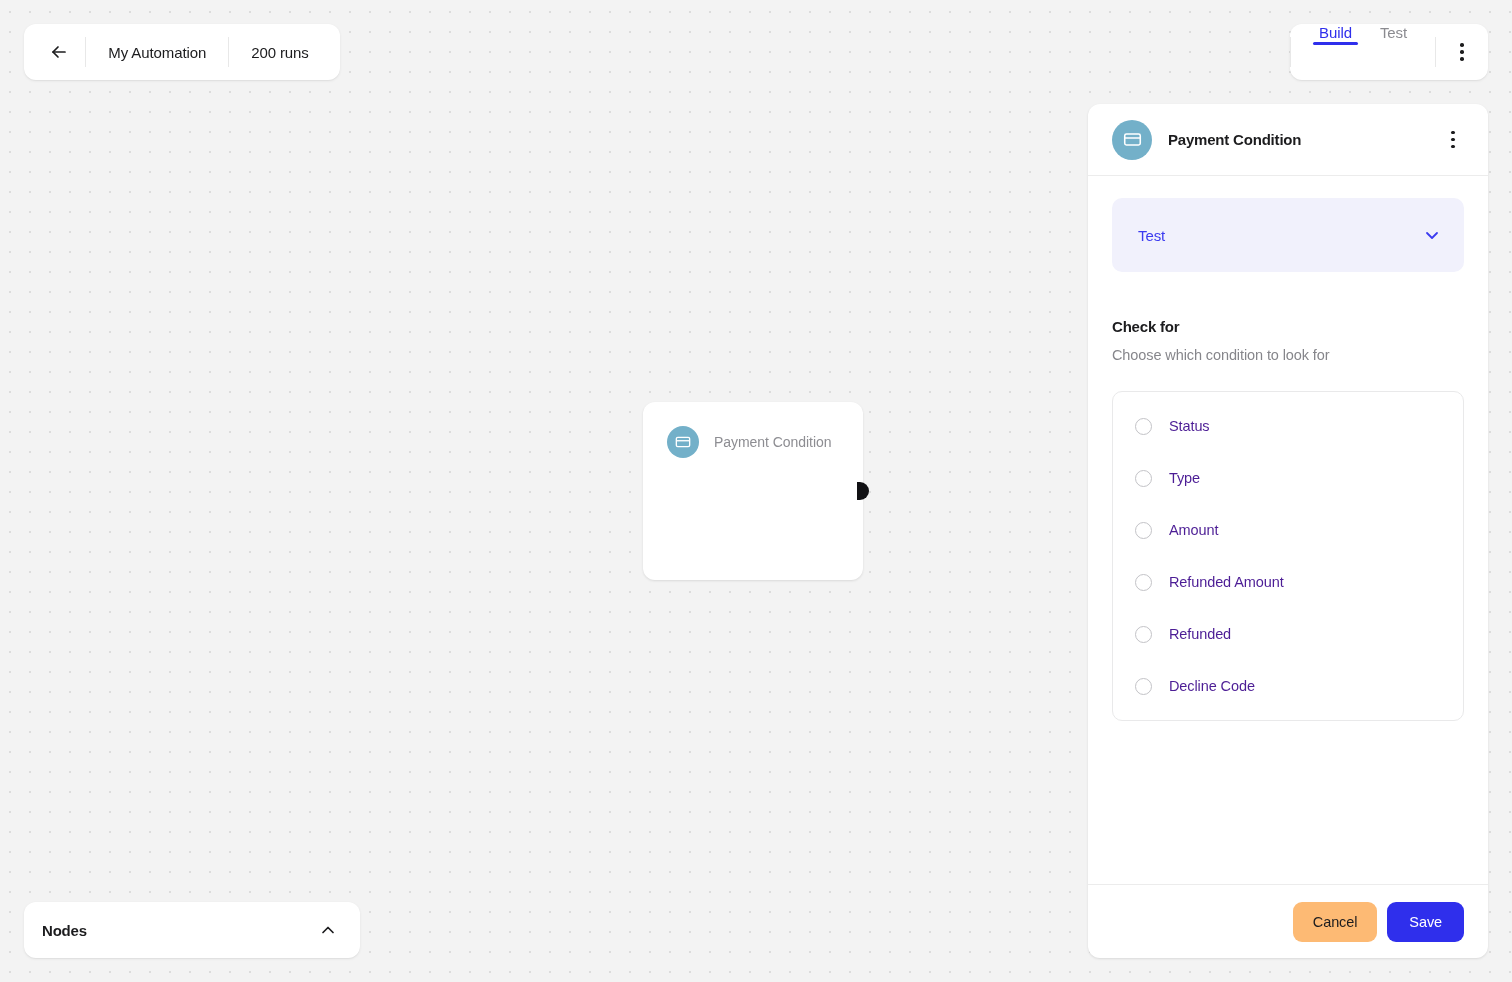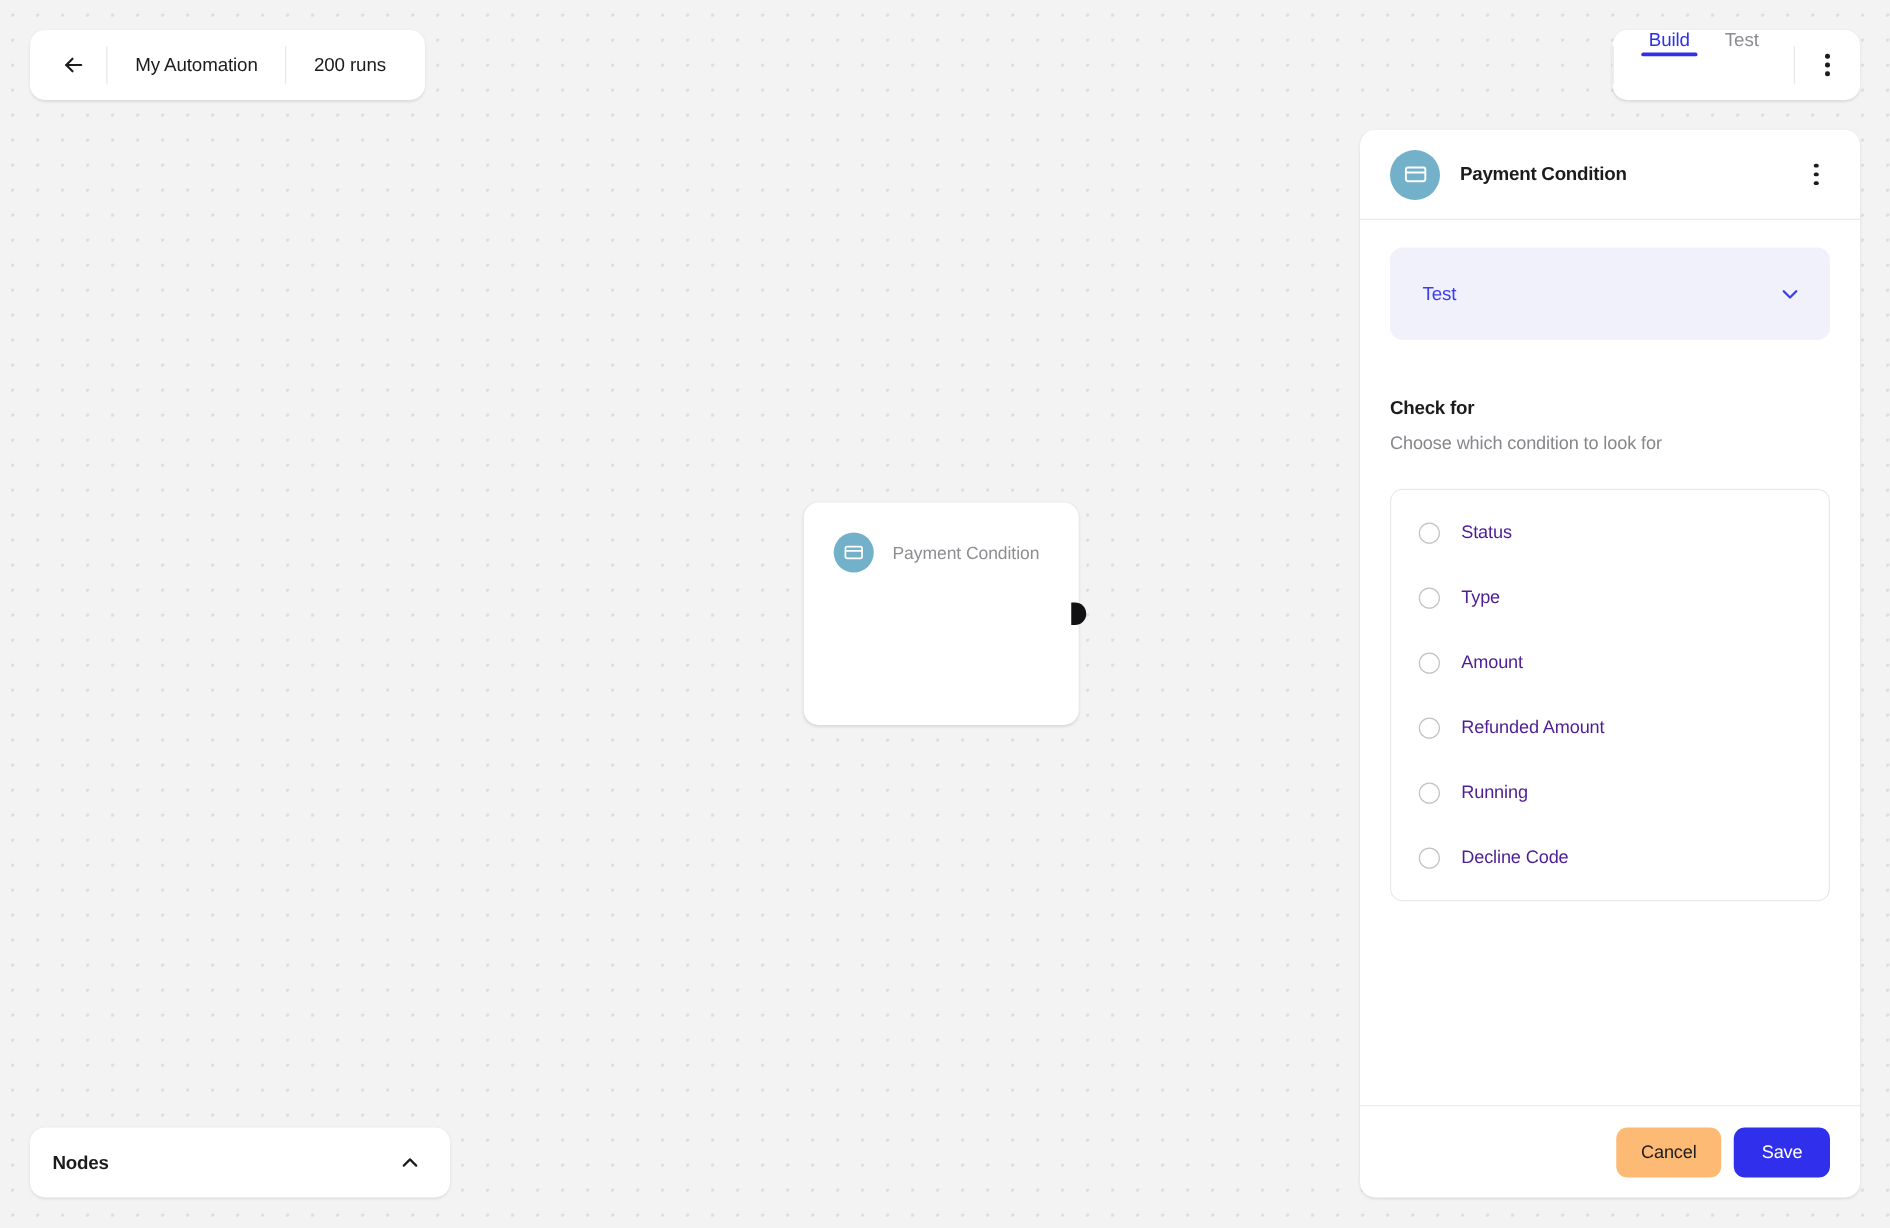--- a/index.html
+++ b/index.html
@@ -444,21 +444,21 @@
       <div class="radio-row">
         <span class="radio"></span>
         <span class="r-label">Amount</span>
       </div>
       <div class="radio-row">
         <span class="radio"></span>
         <span class="r-label">Refunded Amount</span>
       </div>
       <div class="radio-row">
         <span class="radio"></span>
-        <span class="r-label">Running</span>
+        <span class="r-label">Refunded</span>
       </div>
       <div class="radio-row">
         <span class="radio"></span>
         <span class="r-label">Decline Code</span>
       </div>
     </div>
 
   </div>
 
   <div class="sp-footer">

